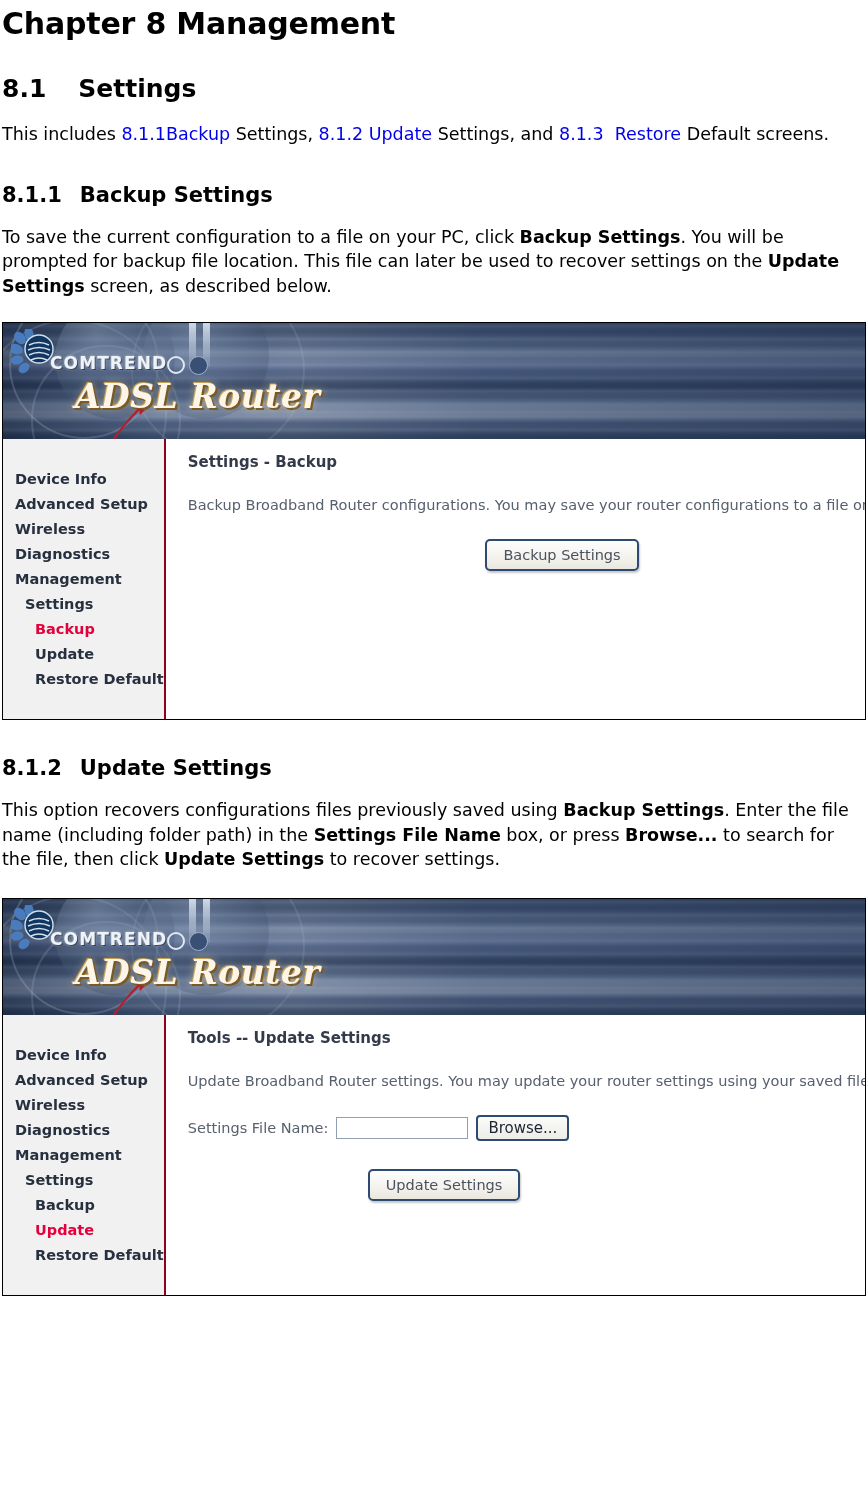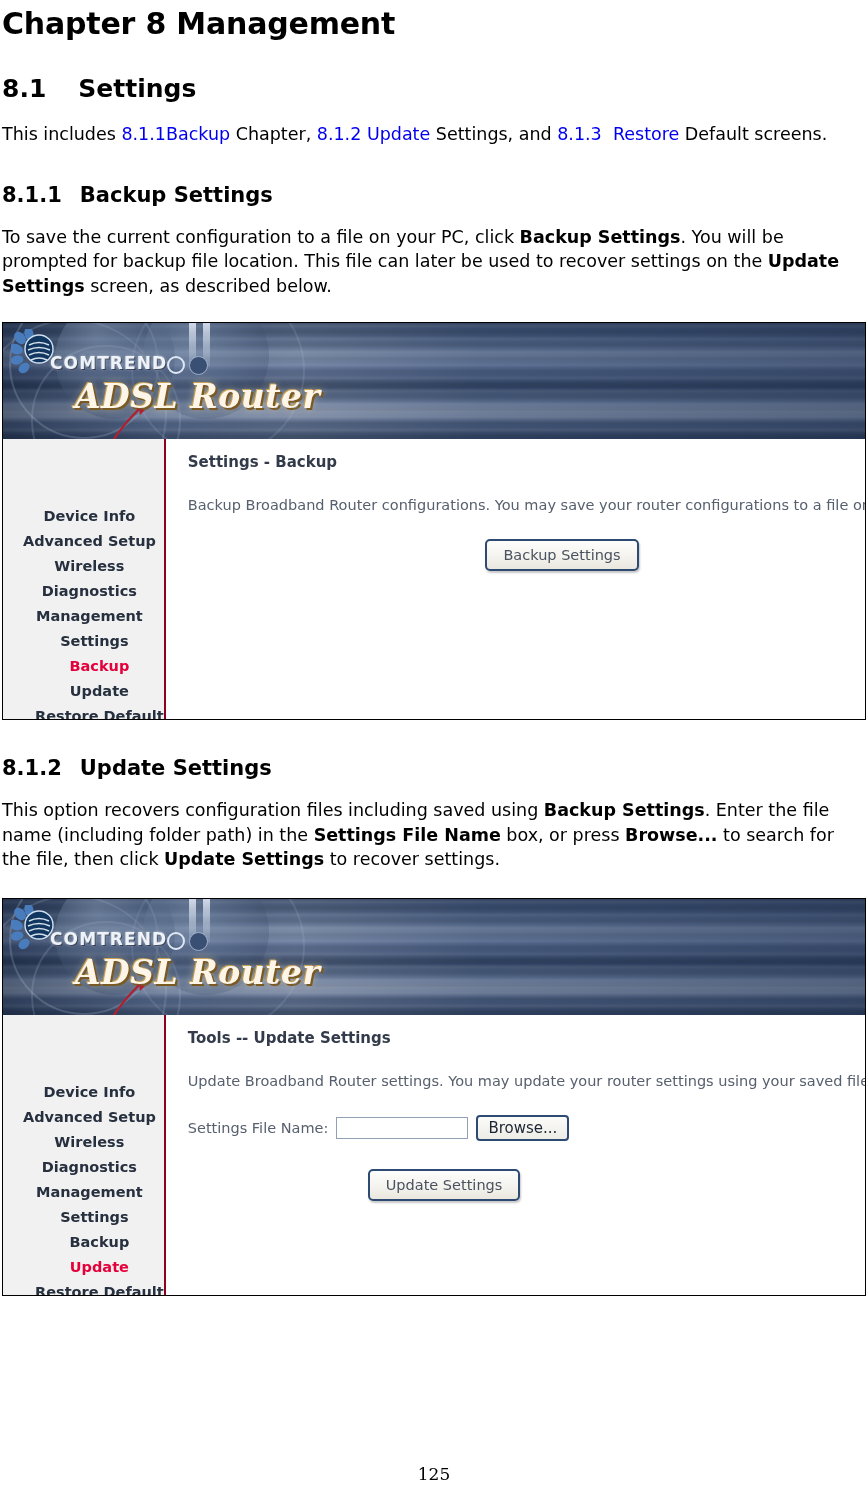--- a/index.html
+++ b/index.html
@@ -207,23 +207,22 @@
     left: 0;
     right: 0;
     top: 116px;
     bottom: 0;
     display: flex;
   }
   .sidebar {
     width: 174px;
     background: #f1f1f1;
     border-right: 2px solid #8c0020;
-    padding: 65px 0 0 8px;
+    padding: 28px 0 0 8px;
     box-sizing: border-box;
-    text-align: center;
   }
   .shot-2 .sidebar { width: 186px; }
   .nav-item {
     font-size: 14.5px;
     font-weight: bold;
     color: #27303f;
     line-height: 25px;
     white-space: nowrap;
   }
   .nav-item.lvl1 { padding-left: 4px; }
@@ -324,21 +323,21 @@
 <div class="page">
 
   <h1 class="chapter-title">Chapter 8 Management</h1>
 
 
   <div class="h2">
     <span>8.1</span>
     <span>Settings</span>
   </div>
 
-  <p class="body-para"><span>This includes </span><a class="xref" href="#">8.1.1</a><a class="xref" href="#">Backup</a><span> Chapter, </span><a class="xref" href="#">8.1.2</a>&nbsp;<a class="xref" href="#">Update</a><span> Settings, and </span><a class="xref" href="#">8.1.3</a>&nbsp;&nbsp;<a class="xref" href="#">Restore</a><span> Default screens.</span></p>
+  <p class="body-para"><span>This includes </span><a class="xref" href="#">8.1.1</a><a class="xref" href="#">Backup</a><span> Settings, </span><a class="xref" href="#">8.1.2</a>&nbsp;<a class="xref" href="#">Update</a><span> Settings, and </span><a class="xref" href="#">8.1.3</a>&nbsp;&nbsp;<a class="xref" href="#">Restore</a><span> Default screens.</span></p>
 
   <div class="h3">
     <span>8.1.1</span>
     <span>Backup Settings</span>
   </div>
 
   <p class="body-para"><span>To save the current configuration to a file on your PC, click </span><b>Backup Settings</b><span>.   You will be prompted for backup file location. This file can later be used to recover settings on the </span><b>Update Settings</b><span> screen, as described below.</span></p>
 
   <div class="shot shot-1">
 
@@ -405,21 +404,21 @@
         </div>
       </div>
     </div>
   </div>
 
   <div class="h3">
     <span>8.1.2</span>
     <span>Update Settings</span>
   </div>
 
-  <p class="body-para"><span>This option recovers configuration files including saved using </span><b>Backup Settings</b><span>. Enter the file name (including folder path) in the </span><b>Settings File Name</b><span> box, or press </span><b>Browse...</b><span> to search for the file, then click </span><b>Update Settings</b><span> to recover settings.</span></p>
+  <p class="body-para"><span>This option recovers configurations files previously saved using </span><b>Backup Settings</b><span>. Enter the file name (including folder path) in the </span><b>Settings File Name</b><span> box, or press </span><b>Browse...</b><span> to search for the file, then click </span><b>Update Settings</b><span> to recover settings.</span></p>
 
   <div class="shot shot-2">
 
     <div class="banner">
       <div class="banner-sheen"></div>
       <div class="ring r1"></div>
       <div class="ring r2"></div>
       <div class="ring r3"></div>
       <div class="ring r4"></div>
       <div class="blob b1"></div>
@@ -481,14 +480,13 @@
           </div>
 
           <div class="btn-row-indent">
             <button class="ui-button">Update Settings</button>
           </div>
         </div>
       </div>
     </div>
   </div>
 
-  <div class="page-number">125</div>
 </div>
 
 </body></html>

